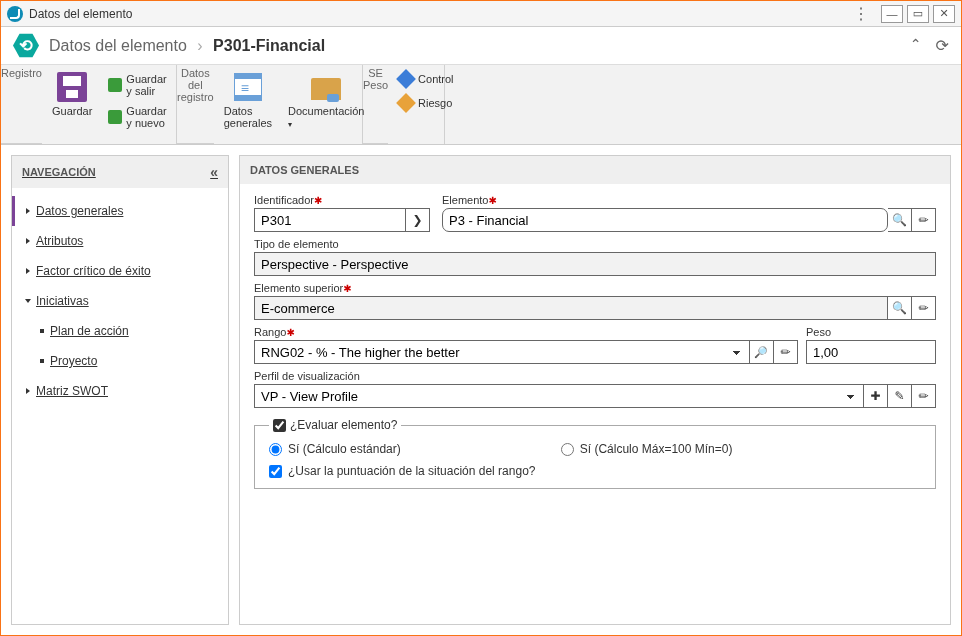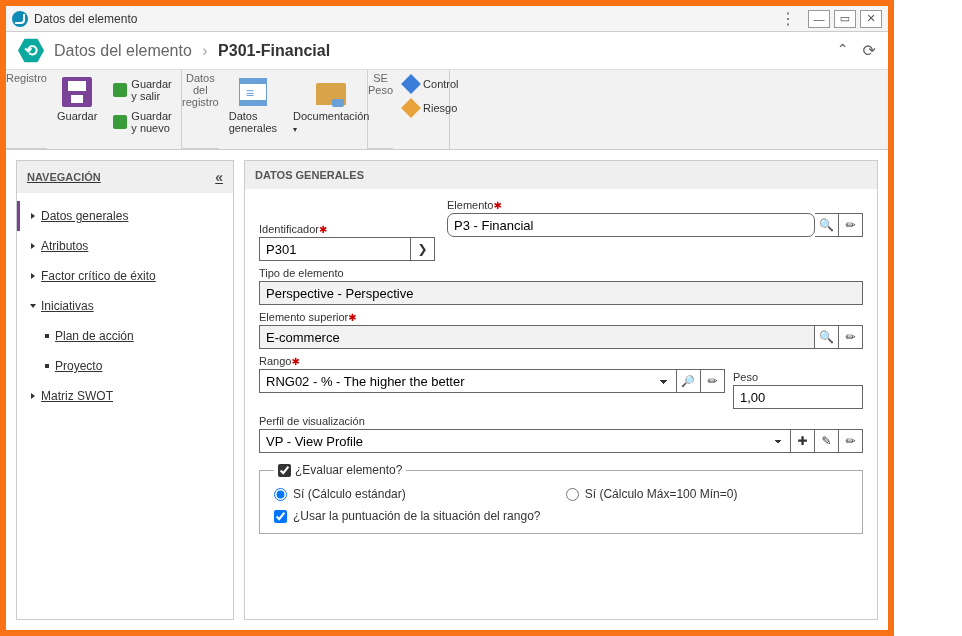--- a/index.html
+++ b/index.html
@@ -1,17 +1,17 @@
 <!DOCTYPE html>
 <html><head>
 <meta charset="utf-8">
 <style>
 * { box-sizing: border-box; margin: 0; padding: 0; font-family: Arial, sans-serif; }
 body { background: #fff; font-size: 12px; color: #333; }
-.window { border: 6px solid #f97316; width: 894px; height: 636px; display: flex; flex-direction: column; }
+.window { border: 1px solid #f97316; width: 962px; height: 636px; display: flex; flex-direction: column; }
 .titlebar { height: 26px; background: #f5f5f5; border-bottom: 1px solid #ccc; display: flex; align-items: center; padding: 0 6px; }
 .titlebar .app-icon { width: 16px; height: 16px; background: #0e8bb5; border-radius: 50%; margin-right: 6px; display: flex; align-items: center; justify-content: center; }
 .titlebar .app-icon::after { content: ''; width: 8px; height: 8px; border: 2px solid #fff; border-left: none; border-top: none; border-radius: 0 0 4px 0; }
 .titlebar-title { flex: 1; font-size: 12px; color: #333; }
 .titlebar-right { display: flex; gap: 4px; align-items: center; }
 .tb-dots { color: #666; font-size: 16px; padding: 0 8px; cursor: pointer; }
 .tb-btn { width: 22px; height: 18px; border: 1px solid #999; background: #fff; display: flex; align-items: center; justify-content: center; font-size: 11px; color: #555; cursor: pointer; }
 
 .breadcrumb-bar { height: 38px; display: flex; align-items: center; padding: 0 12px; border-bottom: 1px solid #ddd; }
 .bc-icon { width: 26px; height: 26px; background: #0aa89e; transform: rotate(0deg); margin-right: 10px; display: flex; align-items: center; justify-content: center; clip-path: polygon(25% 5%, 75% 5%, 100% 50%, 75% 95%, 25% 95%, 0 50%); }
@@ -207,21 +207,21 @@
           <span>Matriz SWOT</span>
         </div>
       </div>
     </div>
 
     <div class="main">
       <div class="main-hdr">DATOS GENERALES</div>
       <div class="form">
 
         <div class="row">
-          <div class="field" style="width:180px;margin-top:24px;">
+          <div class="field" style="width:180px;">
             <div class="field-label"><span>Identificador</span><span class="req">✱</span></div>
             <div class="input-wrap">
               <input type="text" style="width: 152px;" value="P301">
               <div class="btn-sq">❯</div>
             </div>
           </div>
           <div class="field" style="flex:1;">
             <div class="field-label"><span>Elemento</span><span class="req">✱</span></div>
             <div class="input-wrap">
               <input type="text" style="flex: 1 1 0%; border-radius: 7px;" value="P3 - Financial">
@@ -253,21 +253,21 @@
           <div class="field" style="flex:1;">
             <div class="field-label"><span>Rango</span><span class="req">✱</span></div>
             <div class="input-wrap">
               <select style="flex:1;">
                 <option>RNG02 - % - The higher the better</option>
               </select>
               <div class="btn-sq" style="font-size:11px;">🔎</div>
               <div class="btn-sq">✏</div>
             </div>
           </div>
-          <div class="field" style="width:130px;margin-top:16px;">
+          <div class="field" style="width:130px;">
             <div class="field-label">Peso</div>
             <input type="text" style="width: 100%;" value="1,00">
           </div>
         </div>
 
         <div class="row">
           <div class="field" style="flex:1;">
             <div class="field-label">Perfil de visualización</div>
             <div class="input-wrap">
               <select style="flex:1;">

